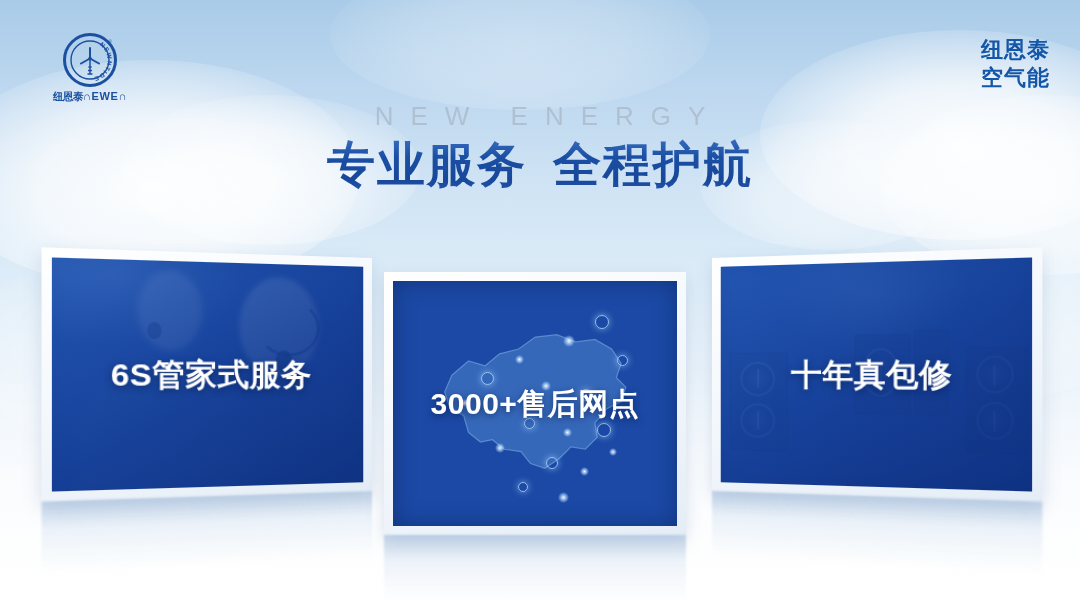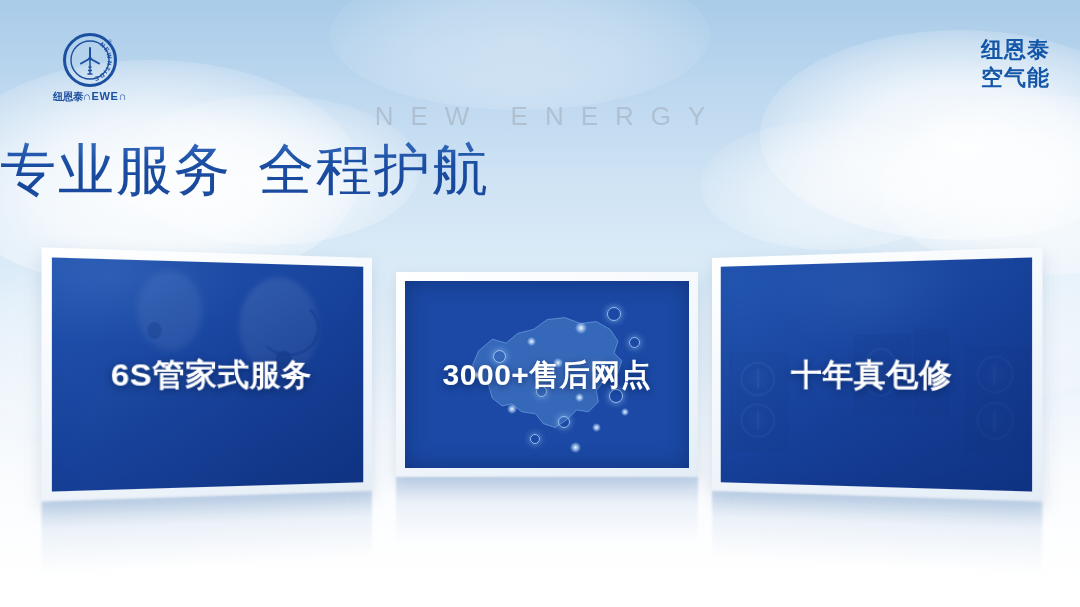--- a/index.html
+++ b/index.html
@@ -49,22 +49,22 @@
     letter-spacing:1px;
   }
 
   
   .eyebrow {
     position:absolute; top:101px; left:0; right:0; text-align:center;
     font-size:26px; font-weight:400; letter-spacing:17px; text-indent:17px;
     color:#aab9c9; opacity:.78;
   }
   .headline {
-    position:absolute; top:133px; left:0; right:0; 
-    font-size:56px; font-weight:normal; letter-spacing:2px;
+    position:absolute; top:133px; left:0; right:0; text-align:center;
+    font-size:48px; font-weight:bold; letter-spacing:2px;
     color:#1c52a8;
     background:linear-gradient(180deg,#3f74c6 0%,#1b4fa4 38%,#17479a 72%,#2a5cb0 100%);
     -webkit-background-clip:text; background-clip:text;
     -webkit-text-fill-color:transparent;
     text-shadow:none;
   }
   .headline .gap { display:inline-block; width:26px; }
 
   
   .panels { position:absolute; left:0; top:0; width:1080px; height:607px; }
@@ -89,21 +89,21 @@
   .panel-label {
     position:absolute; left:0; right:0; top:50%; transform:translateY(-50%);
     text-align:center; color:#ffffff; font-weight:bold; font-size:30px;
     letter-spacing:.5px; text-shadow:0 2px 7px rgba(3,22,62,.55);
     z-index:6;
   }
 
   
   #panel-1 { left:60px;  top:258px; width:312px; height:233px;
              transform:perspective(900px) rotateY(14deg); transform-origin:right center; }
-  #panel-2 { left:396px; top:272px; width:302px; height:205px; }
+  #panel-2 { left:384px; top:272px; width:302px; height:263px; }
   #panel-3 { left:712px; top:258px; width:312px; height:233px;
              transform:perspective(900px) rotateY(-14deg); transform-origin:left center; }
 
   
   .reflection {
     position:absolute; left:0; right:0; top:100%; height:66px;
     background:linear-gradient(180deg, rgba(150,180,215,.55) 0%, rgba(190,212,236,.26) 40%, rgba(225,237,248,0) 100%);
     filter:blur(1.2px);
   }
 

